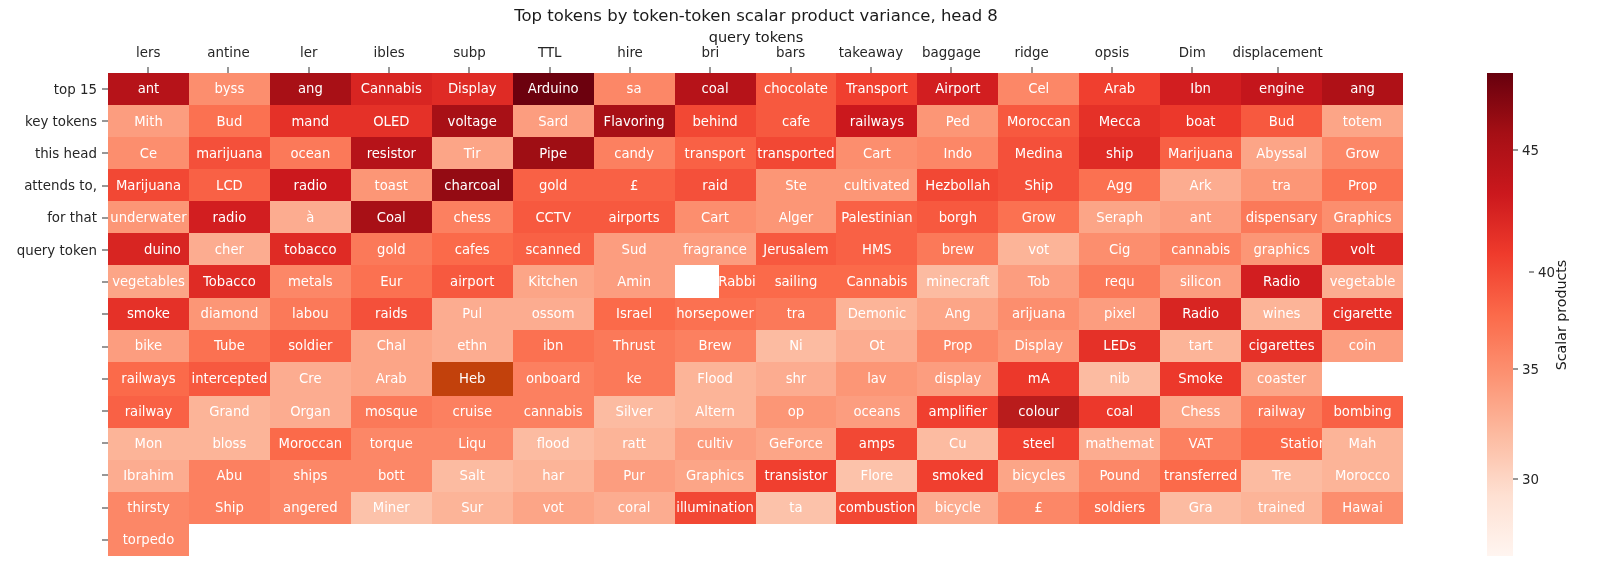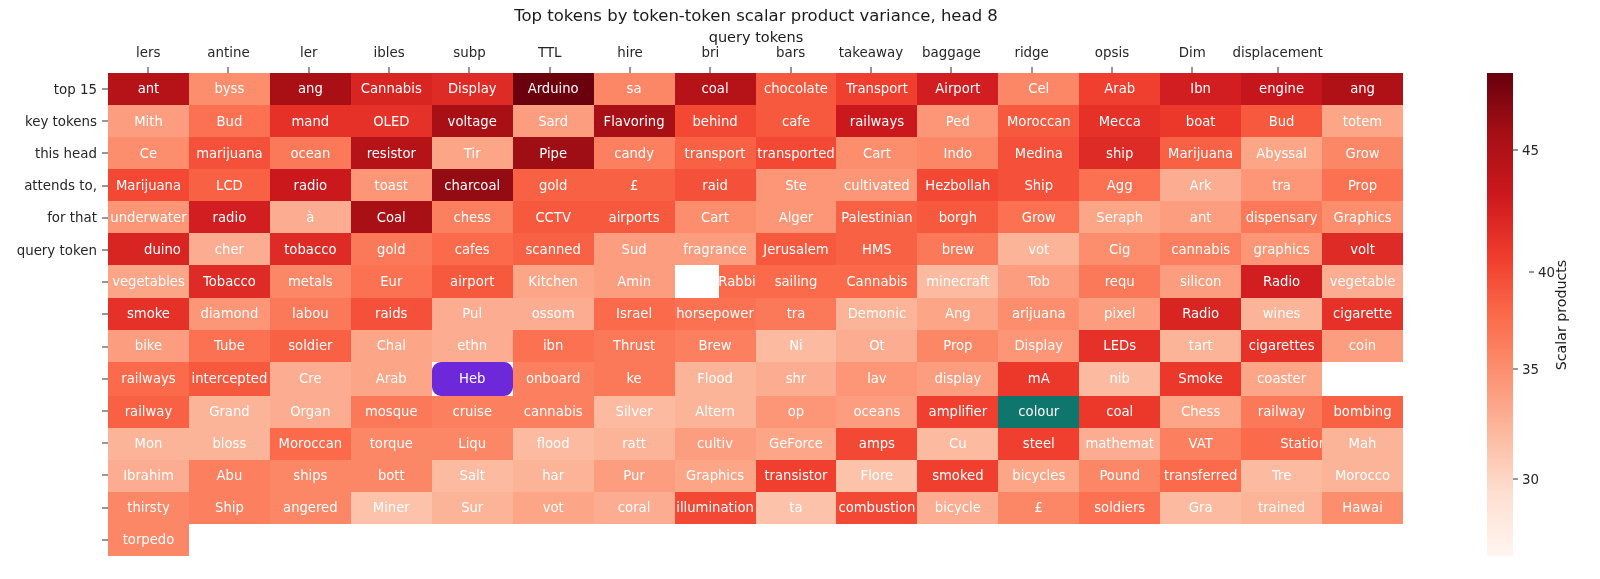--- a/index.html
+++ b/index.html
@@ -755,21 +755,21 @@
       </div>
       <div class="cell" style="background: rgb(247, 89, 63);">
         <span>intercepted</span>
       </div>
       <div class="cell" style="background: rgb(252, 172, 144);">
         <span>Cre</span>
       </div>
       <div class="cell" style="background: rgb(252, 165, 135);">
         <span>Arab</span>
       </div>
-      <div class="cell" style="background: #6d28d9; border-radius: 9px;">
+      <div class="cell" style="background: #c2410c;">
         <span>Heb</span>
       </div>
       <div class="cell" style="background: rgb(252, 128, 96);">
         <span>onboard</span>
       </div>
       <div class="cell" style="background: rgb(251, 121, 89);">
         <span>ke</span>
       </div>
       <div class="cell" style="background: rgb(252, 180, 152);">
         <span>Flood</span>
@@ -824,21 +824,21 @@
       </div>
       <div class="cell" style="background: rgb(252, 150, 118);">
         <span>op</span>
       </div>
       <div class="cell" style="background: rgb(252, 157, 127);">
         <span>oceans</span>
       </div>
       <div class="cell" style="background: rgb(240, 63, 47);">
         <span>amplifier</span>
       </div>
-      <div class="cell" style="background: #0f766e;">
+      <div class="cell" style="background: #b91c1c;">
         <span>colour</span>
       </div>
       <div class="cell" style="background: rgb(236, 56, 43);">
         <span>coal</span>
       </div>
       <div class="cell" style="background: rgb(252, 165, 135);">
         <span>Chess</span>
       </div>
       <div class="cell" style="background: rgb(251, 121, 89);">
         <span>railway</span>

